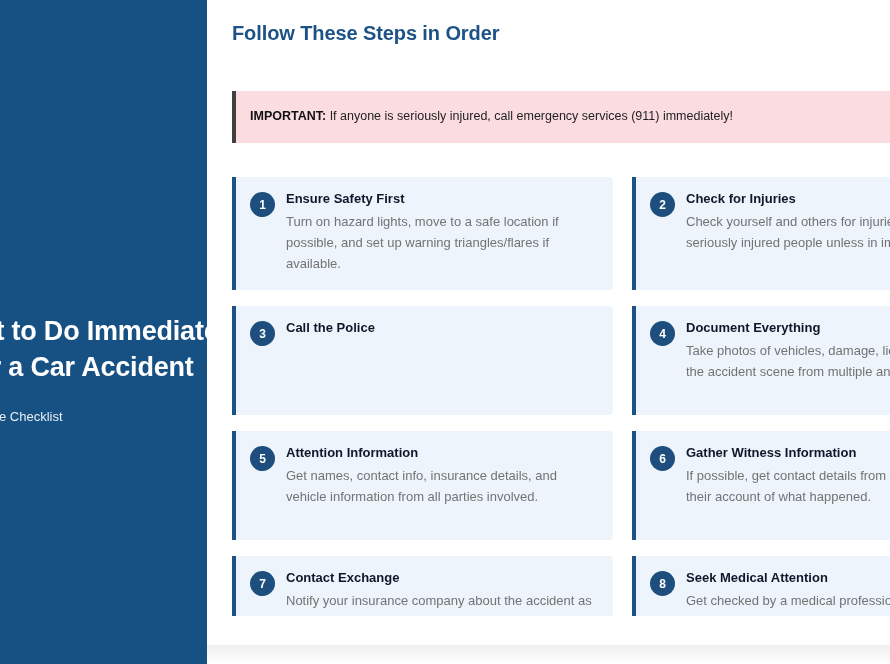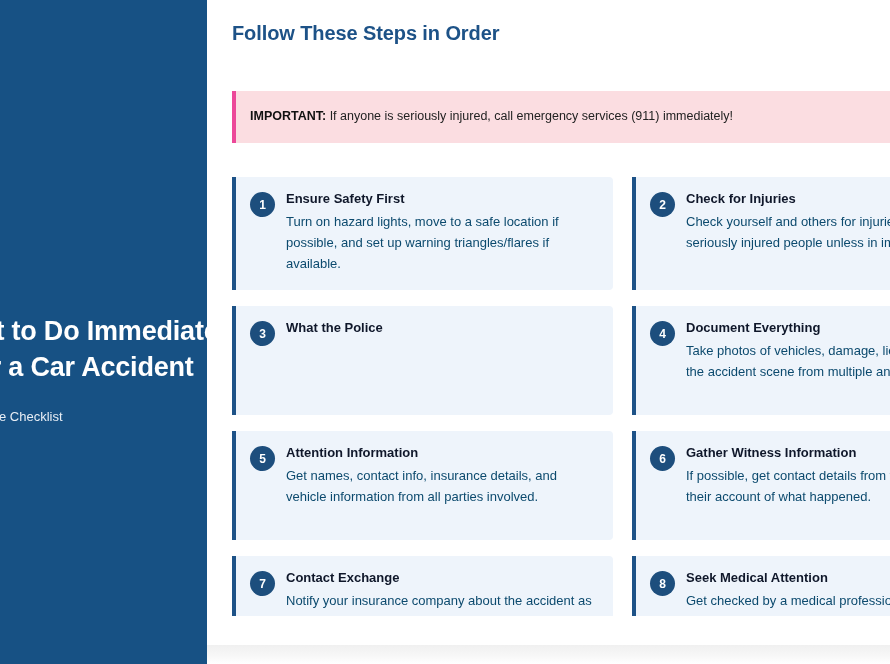--- a/index.html
+++ b/index.html
@@ -79,21 +79,21 @@
     color: #1d5287;
     font-size: 20px;
     font-weight: bold;
     letter-spacing: -0.1px;
     margin-bottom: 46px;
   }
 
   
   .alert {
     background: #fbdde1;
-    border-left: 4px solid #ec4899;
+    border-left: 4px solid #404040;
     height: 52px;
     display: flex;
     align-items: center;
     padding-left: 14px;
     margin-right: 0;
     margin-bottom: 34px;
   }
   .alert-text {
     font-size: 12.5px;
     color: #222222;
@@ -142,21 +142,21 @@
   .step-title {
     font-size: 13px;
     font-weight: bold;
     color: #0f172a;
     margin-bottom: 5px;
     white-space: nowrap;
   }
 
   .step-desc {
     font-size: 13px;
-    color: #0c4a6e;
+    color: #737373;
     line-height: 1.62;
   }
 
   
   .page-edge {
     position: absolute;
     left: 207px;
     bottom: 0;
     width: 683px;
     height: 19px;
@@ -203,21 +203,21 @@
         <div class="step-badge">2</div>
         <div class="step-body">
           <div class="step-title">Check for Injuries</div>
           <div class="step-desc">Check yourself and others for injuries. Do not move seriously injured people unless in immediate danger.</div>
         </div>
       </div>
 
       <div class="step-card">
         <div class="step-badge">3</div>
         <div class="step-body">
-          <div class="step-title">What the Police</div>
+          <div class="step-title">Call the Police</div>
         </div>
       </div>
 
       <div class="step-card">
         <div class="step-badge">4</div>
         <div class="step-body">
           <div class="step-title">Document Everything</div>
           <div class="step-desc">Take photos of vehicles, damage, license plates, and the accident scene from multiple angles.</div>
         </div>
       </div>

